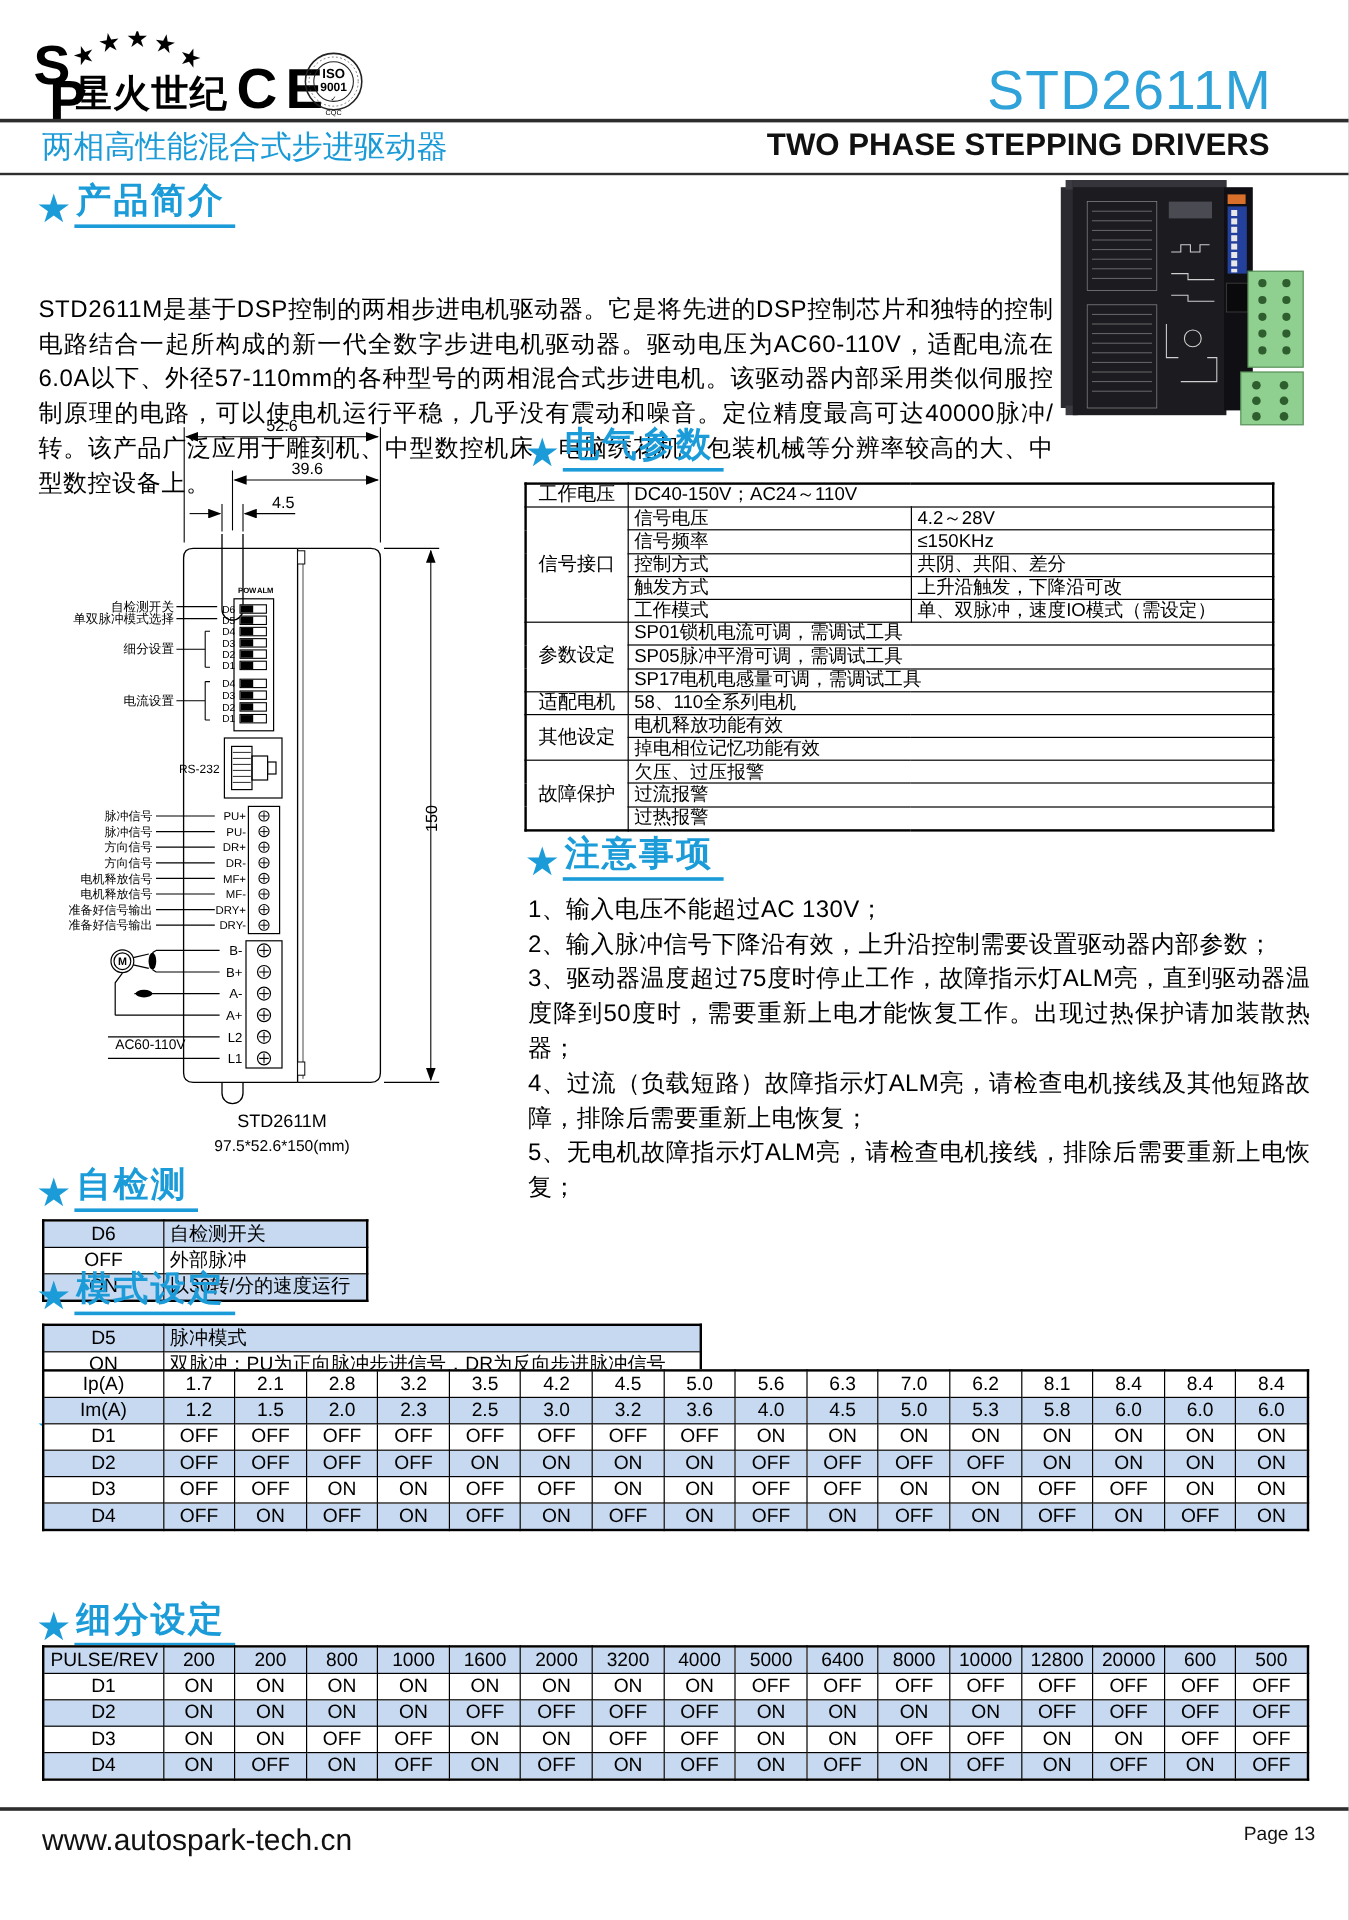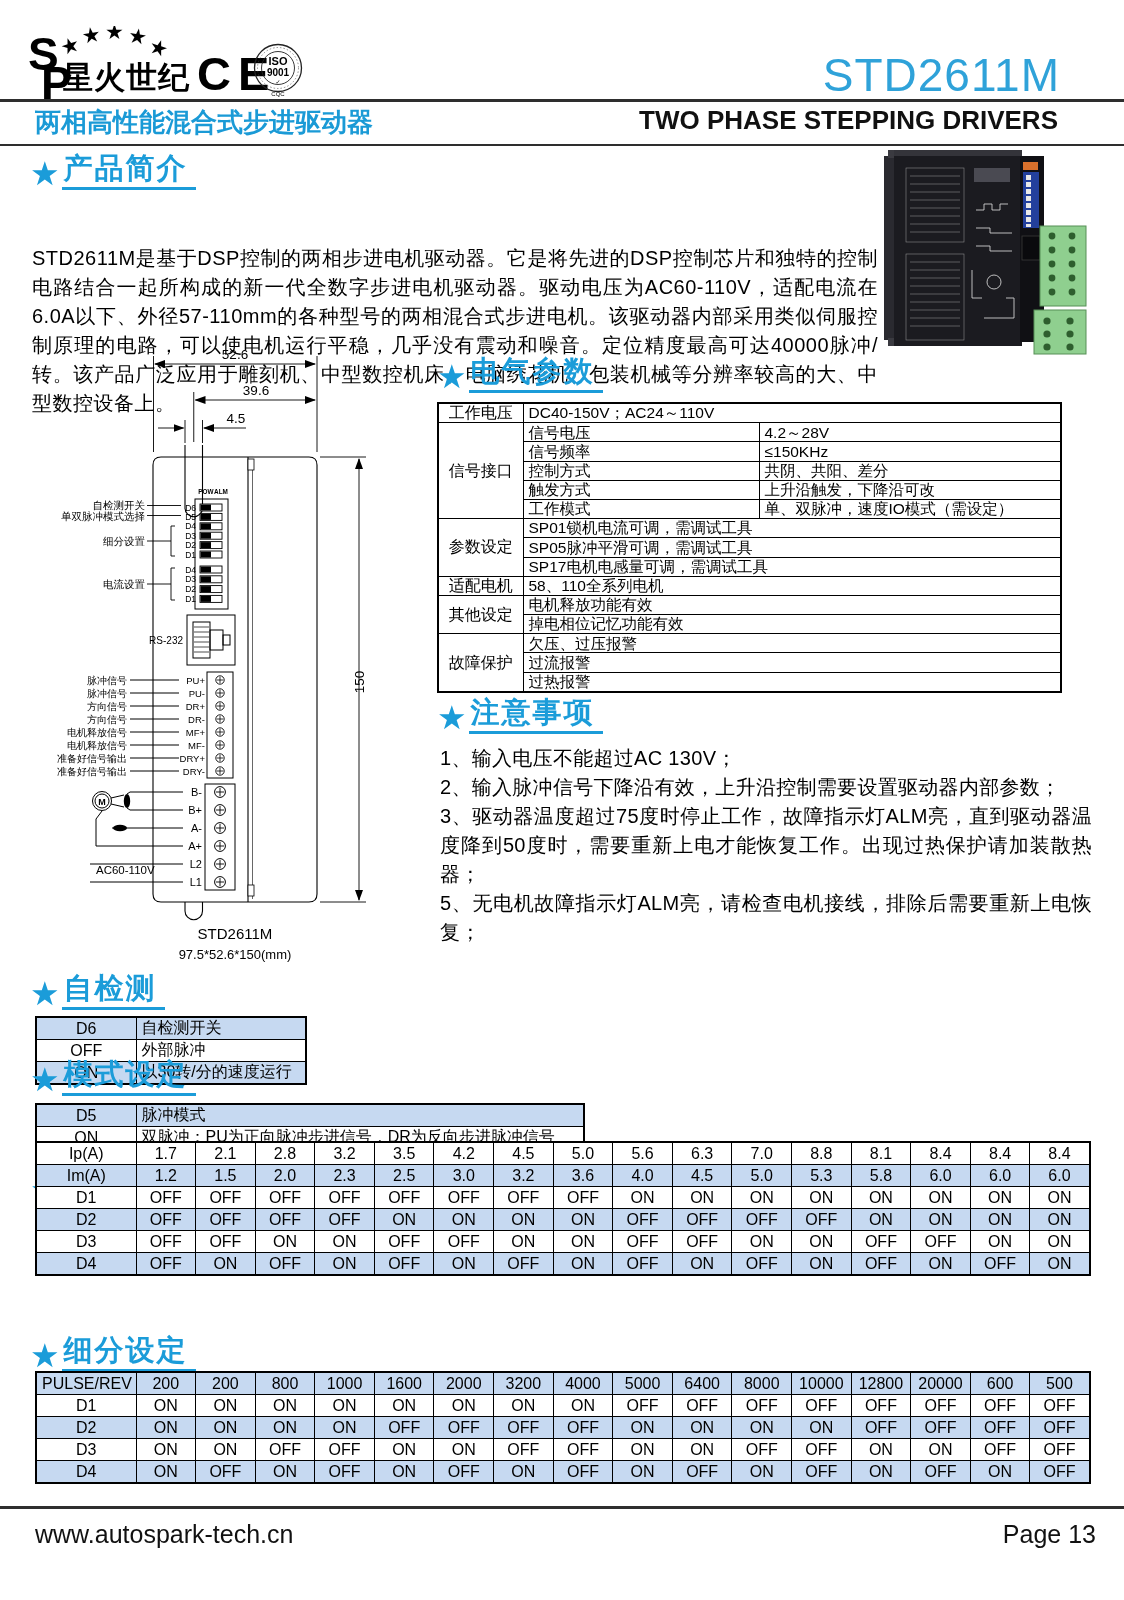--- a/index.html
+++ b/index.html
@@ -2,21 +2,21 @@
 <html><head>
 <meta charset="utf-8">
 <style>
   html,body{margin:0;padding:0;background:#9a9a9a;}
   #page{position:relative;width:1124px;height:1600px;background:#fff;margin:0 auto;
         font-family:"Liberation Sans","DejaVu Sans",sans-serif;color:#000;overflow:hidden;}
   .hline{position:absolute;left:0;width:1124px;background:#2e2e2e;}
 
   
   #model-title{position:absolute;right:64px;top:48px;font-size:46px;color:#2fa2d9;letter-spacing:1px;}
-  #subtitle-cn{position:absolute;left:35px;top:105px;font-size:26px;font-weight:700;color:#1a9ad6;}
+  #subtitle-cn{position:absolute;left:35px;top:105px;font-size:26px;font-weight:400;color:#1a9ad6;}
   #subtitle-en{position:absolute;right:66px;top:105px;font-size:26px;font-weight:700;color:#111;}
 
   
   .sec-head{position:absolute;display:flex;align-items:flex-end;}
   .star{color:#1b9cd9;font-size:33px;line-height:1;margin-right:2px;}
   .sec-title{color:#1b9cd9;font-size:29px;font-weight:700;line-height:1.15;
              border-bottom:3px solid #1b9cd9;padding:0 8px 2px 2px;letter-spacing:2px;}
 
   #intro-text{position:absolute;left:32px;top:196px;width:846px;font-size:20px;line-height:29px;
               text-align:justify;letter-spacing:0.5px;margin-top:48px;}
@@ -32,21 +32,21 @@
   .kv td{height:20px;font-size:16px;}
   .kv td:first-child{text-align:center;}
   .mtx td{height:21px;text-align:center;font-size:15px;padding:0 2px;}
 
   #notes-list{position:absolute;left:440px;top:744px;width:652px;font-size:20px;line-height:29px;
               text-align:justify;letter-spacing:0.3px;}
   .note-line{margin:0;}
 
   
   #footer-site{position:absolute;left:35px;top:1520px;font-size:25px;color:#111;}
-  #footer-page{position:absolute;right:28px;top:1520px;font-size:25px;color:#111;}
+  #footer-page{position:absolute;right:28px;top:1520px;font-size:16px;color:#111;}
 
   svg text{fill:#000;font-family:"Liberation Sans","DejaVu Sans",sans-serif;}
   #dim-diagram{position:absolute;left:30px;top:342px;}
   #logo-svg{position:absolute;left:25px;top:26px;}
   #photo-box{position:absolute;left:872px;top:140px;}
 </style>
 </head>
 <body>
 
 <div id="page">
@@ -417,20 +417,21 @@
   </table>
 
   <div class="sec-head" style="left:437px;top:696px;">
     <span class="star">★</span>
     <span class="sec-title">注意事项</span>
   </div>
   <div id="notes-list">
       <div class="note-line">1、输入电压不能超过AC 130V；</div>
       <div class="note-line">2、输入脉冲信号下降沿有效，上升沿控制需要设置驱动器内部参数；</div>
       <div class="note-line">3、驱动器温度超过75度时停止工作，故障指示灯ALM亮，直到驱动器温度降到50度时，需要重新上电才能恢复工作。出现过热保护请加装散热器；</div>
+      <div class="note-line">4、过流（负载短路）故障指示灯ALM亮，请检查电机接线及其他短路故障，排除后需要重新上电恢复；</div>
       <div class="note-line">5、无电机故障指示灯ALM亮，请检查电机接线，排除后需要重新上电恢复；</div>
     </div>
 
   <div class="sec-head" style="left:30px;top:972px;">
     <span class="star">★</span>
     <span class="sec-title">自检测</span>
   </div>
   <table class="tbl kv odd-blue" style="left:35px;top:1016px;width:270px;">
     <colgroup>
         <col style="width:100px">
@@ -508,21 +509,21 @@
           <td>2.1</td>
           <td>2.8</td>
           <td>3.2</td>
           <td>3.5</td>
           <td>4.2</td>
           <td>4.5</td>
           <td>5.0</td>
           <td>5.6</td>
           <td>6.3</td>
           <td>7.0</td>
-          <td>8.8</td>
+          <td>6.2</td>
           <td>8.1</td>
           <td>8.4</td>
           <td>8.4</td>
           <td>8.4</td>
         </tr>
         <tr>
           <td>Im(A)</td>
           <td>1.2</td>
           <td>1.5</td>
           <td>2.0</td>

